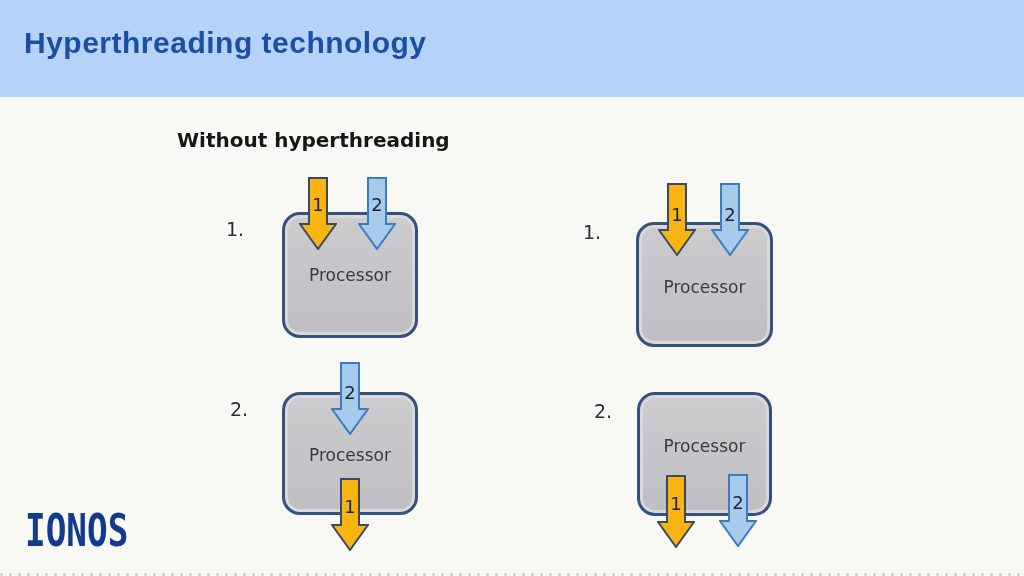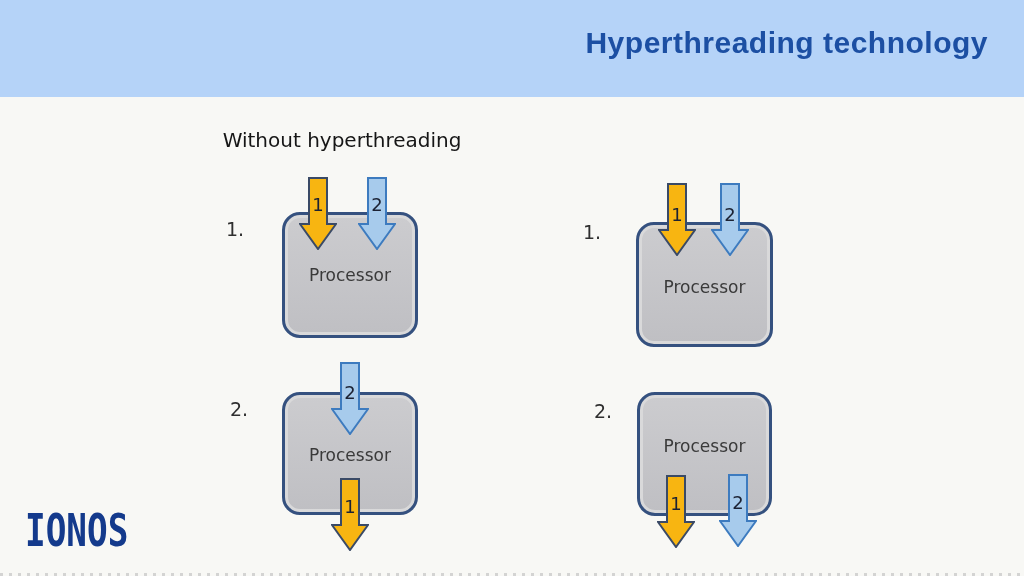--- a/index.html
+++ b/index.html
@@ -6,28 +6,29 @@
   .stage {
     position:relative; width:1024px; height:576px; overflow:hidden;
     background:var(--page-bg,#f8f8f5);
     font-family:"DejaVu Sans", sans-serif;
   }
   .banner {
     position:absolute; top:0; left:0; width:1024px; height:97px;
     background:var(--banner-bg,#b5d3f8);
   }
   .page-title {
-    position:absolute; top:26px; left:0; width:988px; text-align:right;
+    position:absolute; top:26px; left:0; width:988px; text-align:left;
     font-family:"Liberation Sans", sans-serif;
     font-size:30px; font-weight:bold; letter-spacing:0.5px;
     color:var(--title-color,#1c4fa3);
+    padding-left:24px;
   }
   .col-heading {
-    position:absolute; top:128px; width:330px; text-align:center;
-    font-size:20px; font-weight:normal; color:var(--heading-color,#161616);
+    position:absolute; top:128px; width:330px; 
+    font-size:20px; font-weight:bold; color:var(--heading-color,#161616);
   }
   .row-index {
     position:absolute; font-size:19px; color:var(--index-color,#2f2f2f);
   }
   .processor-box {
     position:absolute; border-radius:18px;
     border:3px solid var(--box-border,#35517f);
     background:linear-gradient(180deg, #cccccf 0%, var(--box-fill,#bfbfc3) 100%);
     box-shadow: inset 0 0 0 3px var(--box-highlight,#d9d9da);
     box-sizing:border-box;

